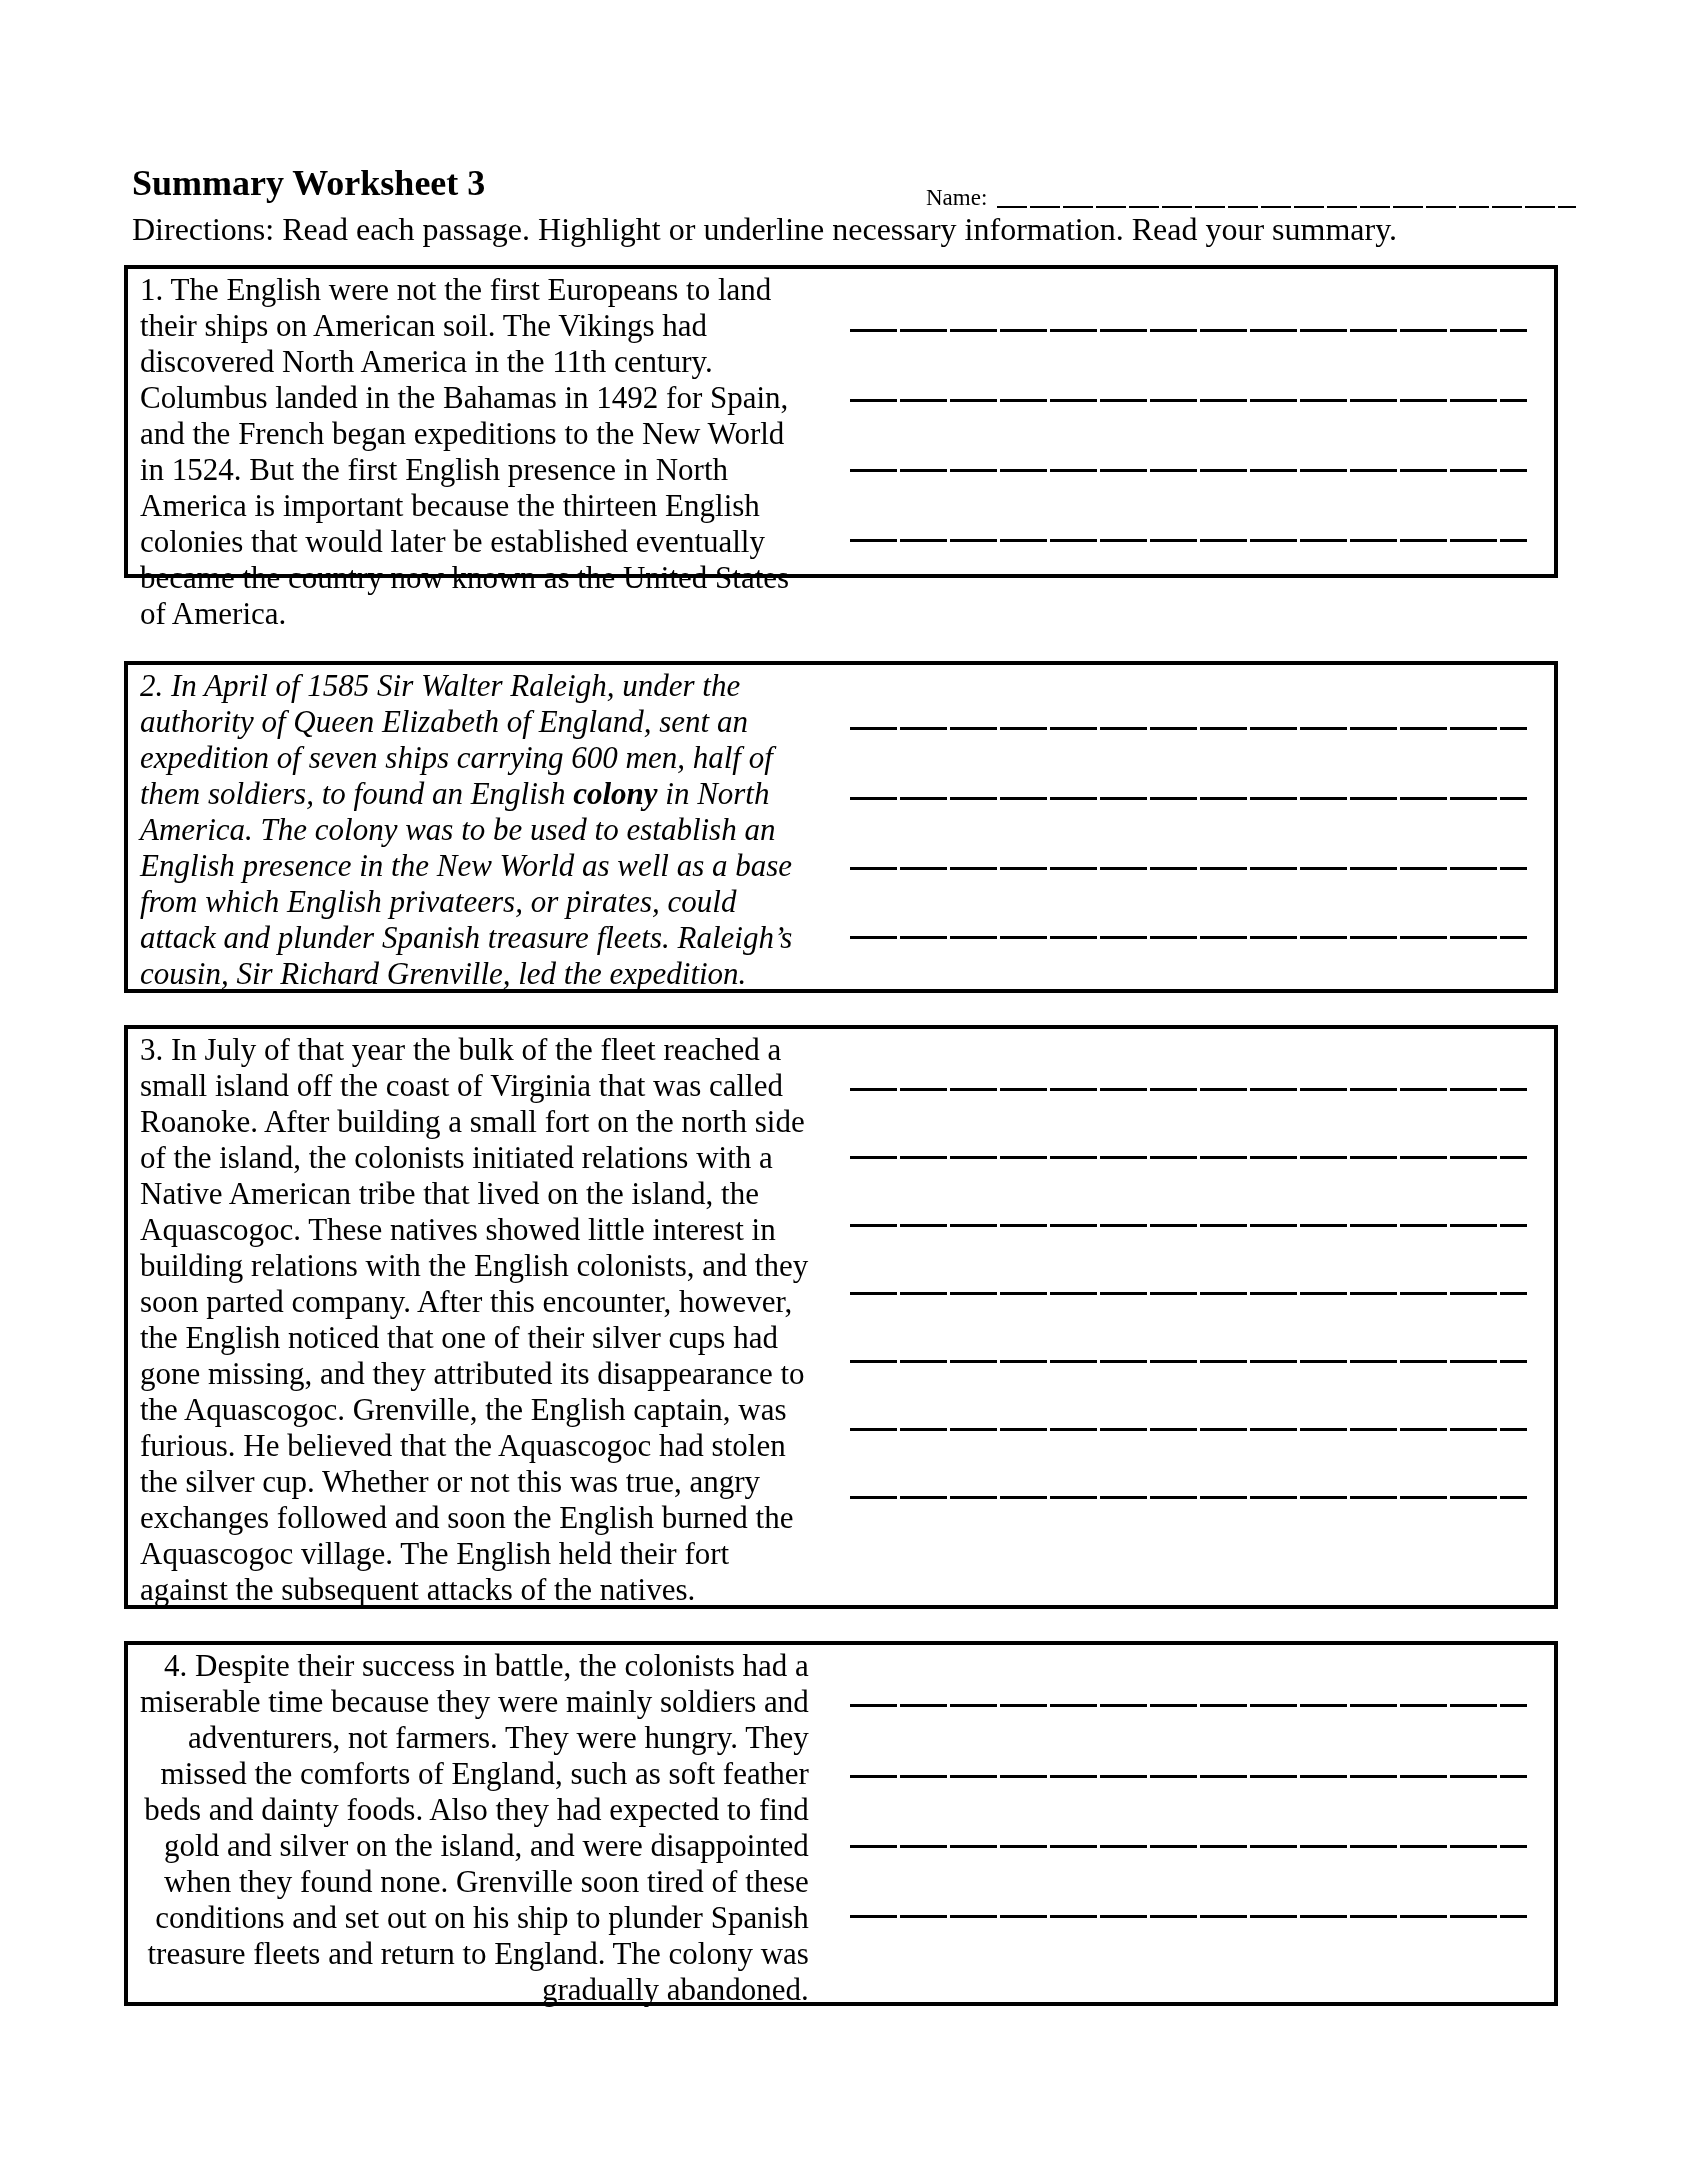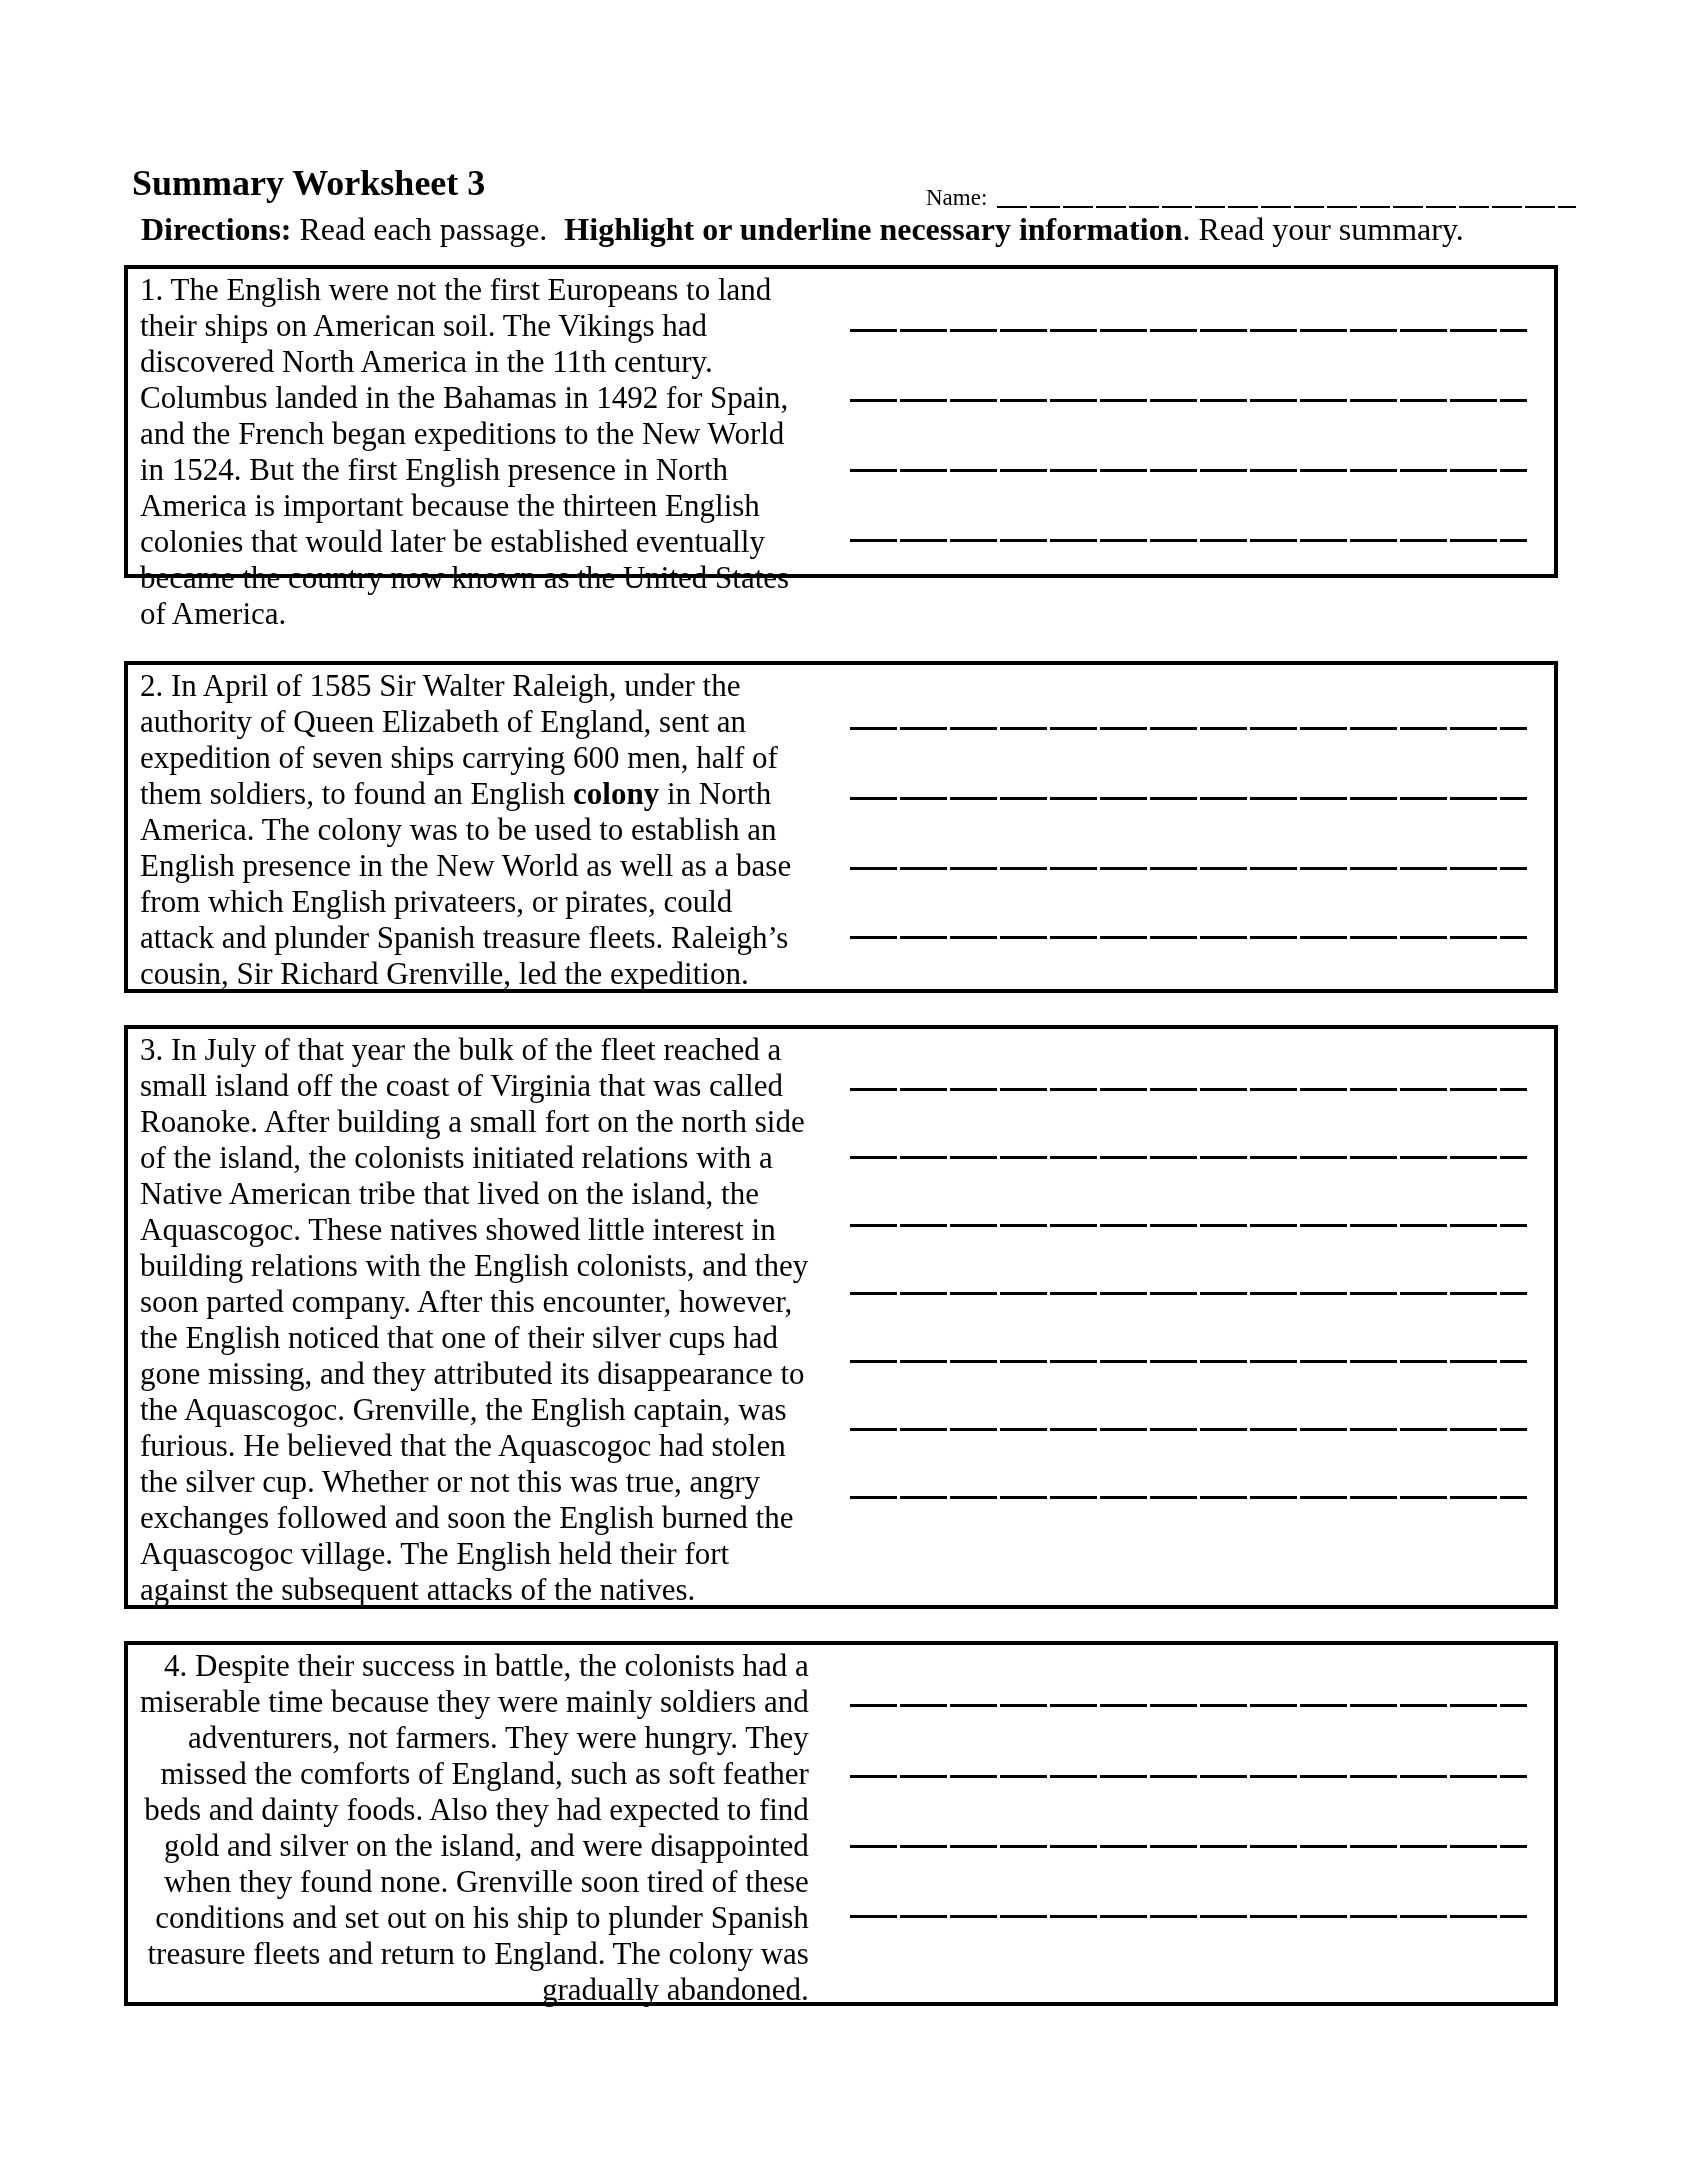--- a/index.html
+++ b/index.html
@@ -23,28 +23,28 @@
     background:repeating-linear-gradient(90deg,#000 0 30px,transparent 30px 33px);
   }
   .title{
     position:absolute;left:132px;top:162px;
     font-size:36px;font-weight:bold;white-space:nowrap;
   }
   .directions{
     position:absolute;left:132px;top:211px;
     font-size:32px;white-space:nowrap;
   }
-  .directions b{font-weight:bold;margin-left:9px;}
+  .directions b{font-weight:normal;}
   .pbox{
     position:absolute;left:124px;width:1434px;
     border:4px solid #000;box-sizing:border-box;
     background:#fff;
   }
   .pbox-1{top:265px;height:313px;}
-  .pbox-2{top:661px;height:332px;}
+  .pbox-2{top:661px;height:332px;font-style:italic;}
   .pbox-3{top:1025px;height:584px;}
   .pbox-4{top:1641px;height:365px;text-align:right;}
   .passage{
     position:absolute;left:0;top:0;
     padding:3px 0 0 12px;
     font-size:31px;line-height:36px;
     white-space:nowrap;
   }
   .passage b{font-weight:bold;}
   .writing-line{

